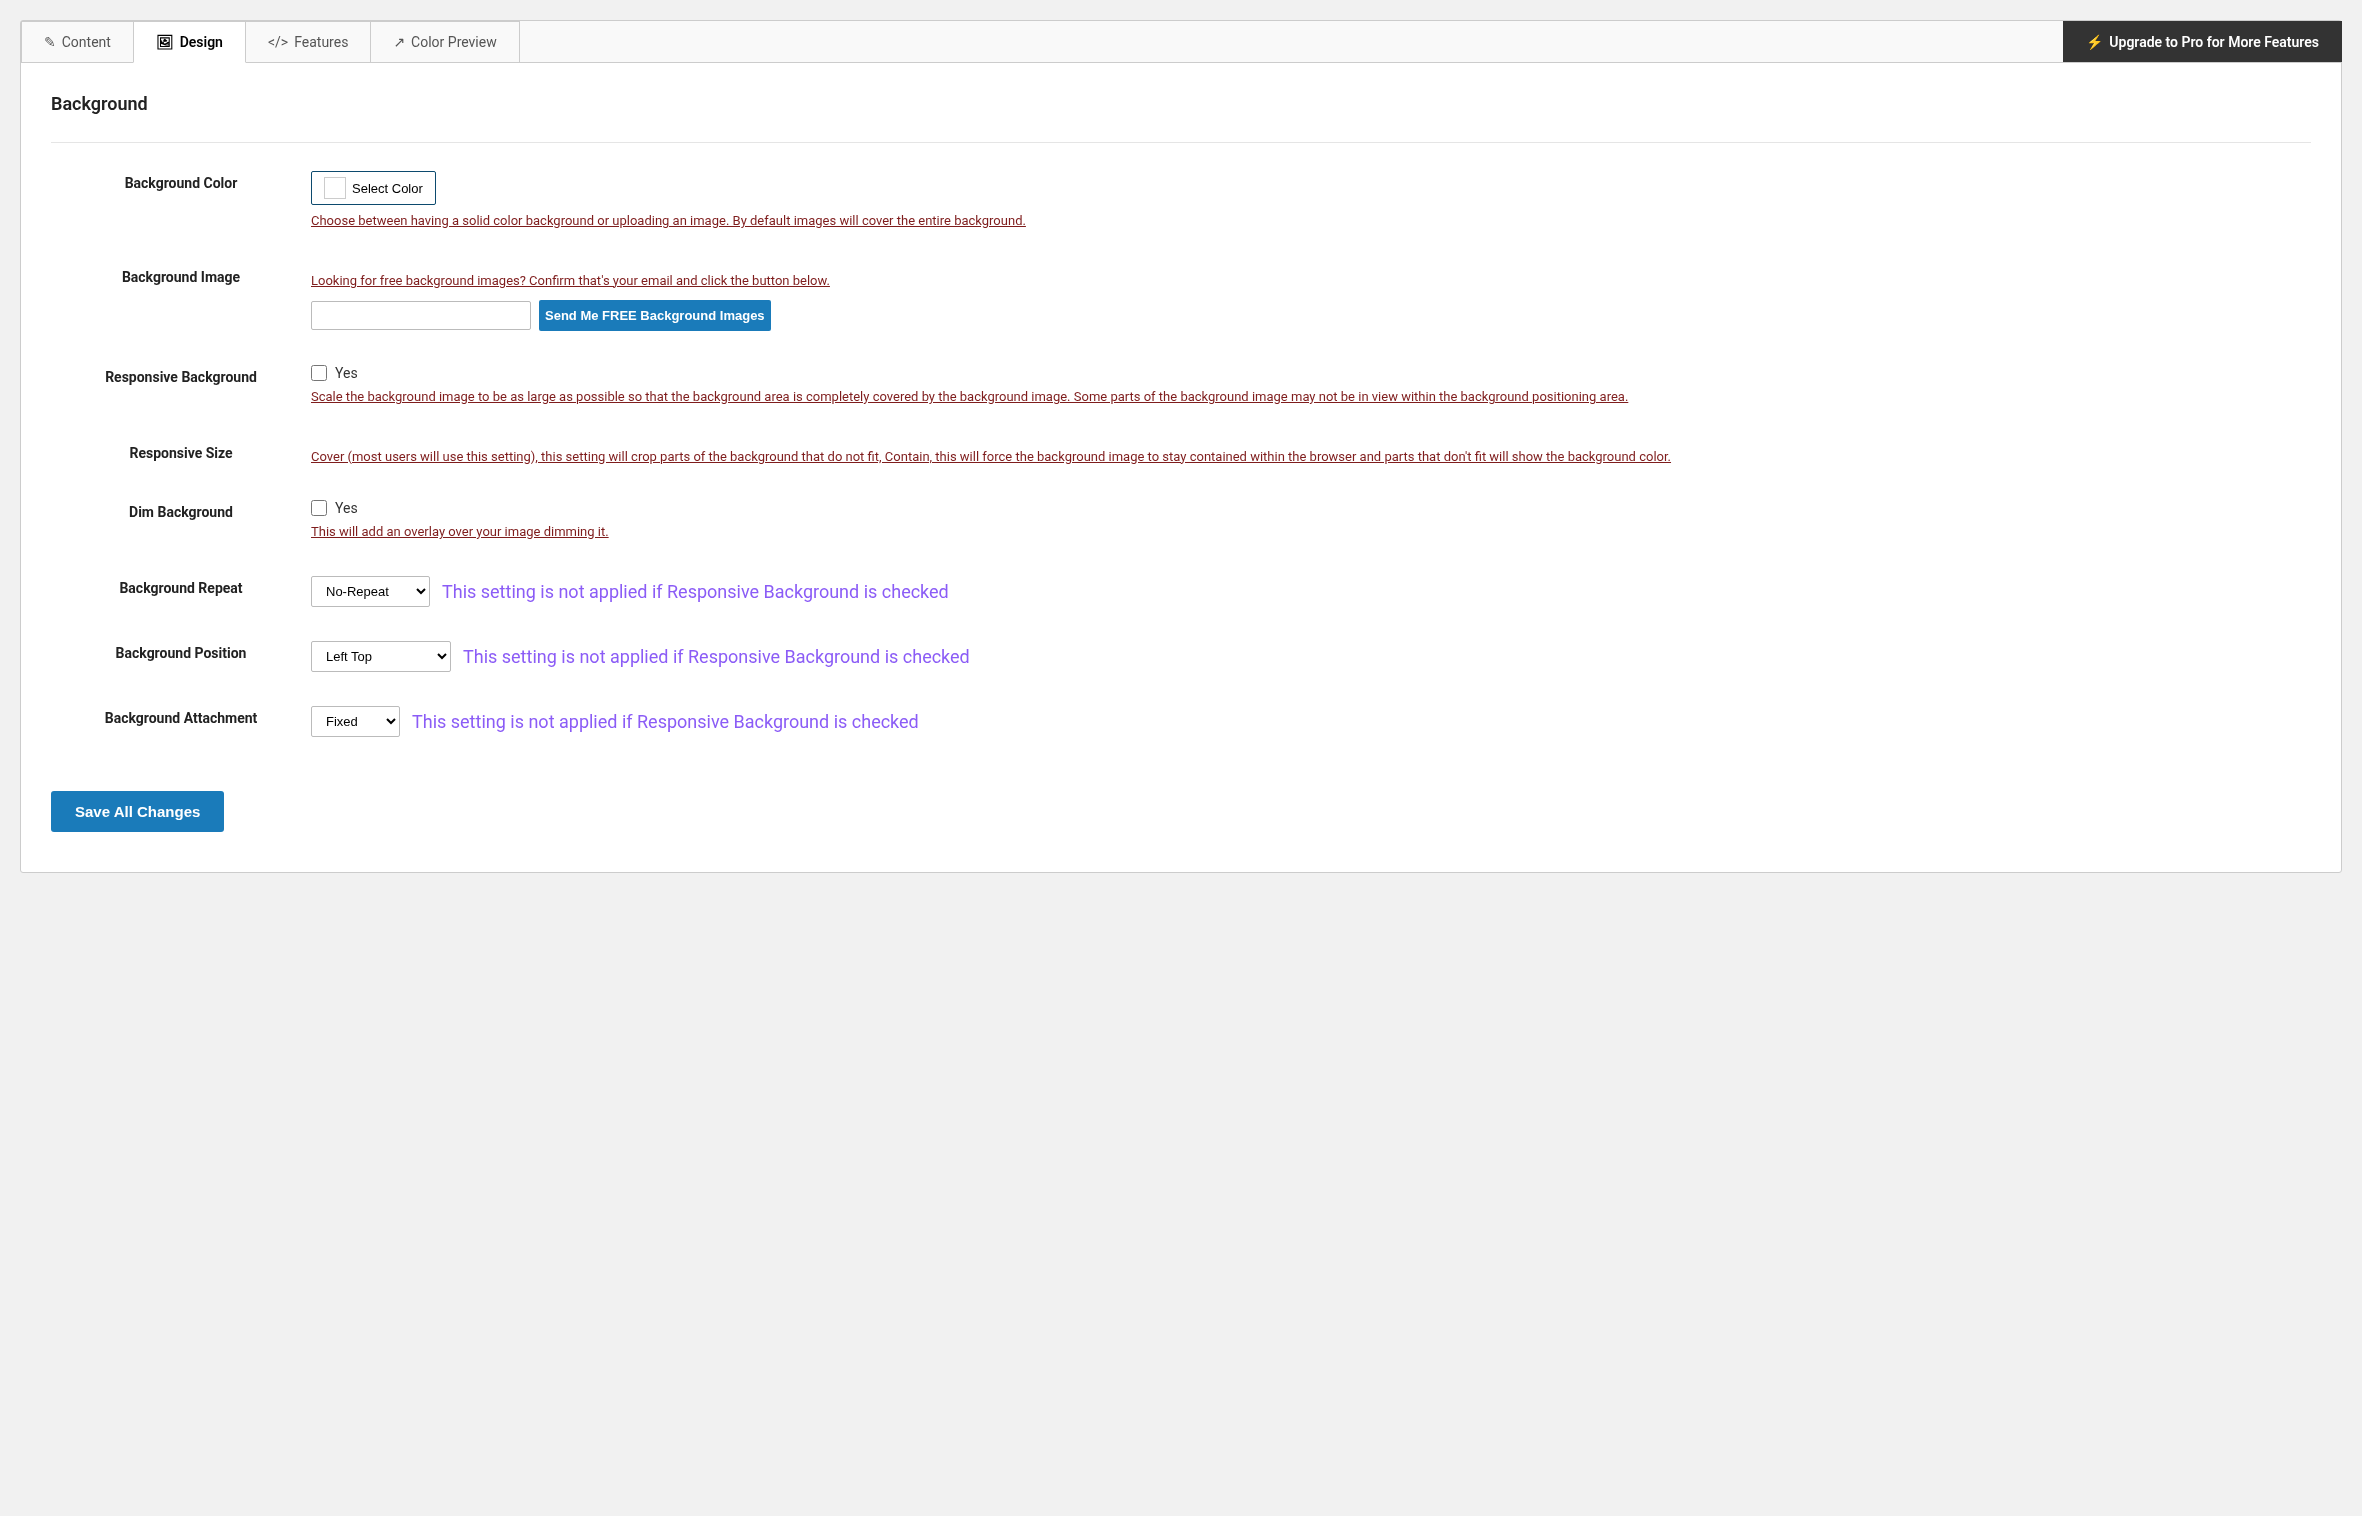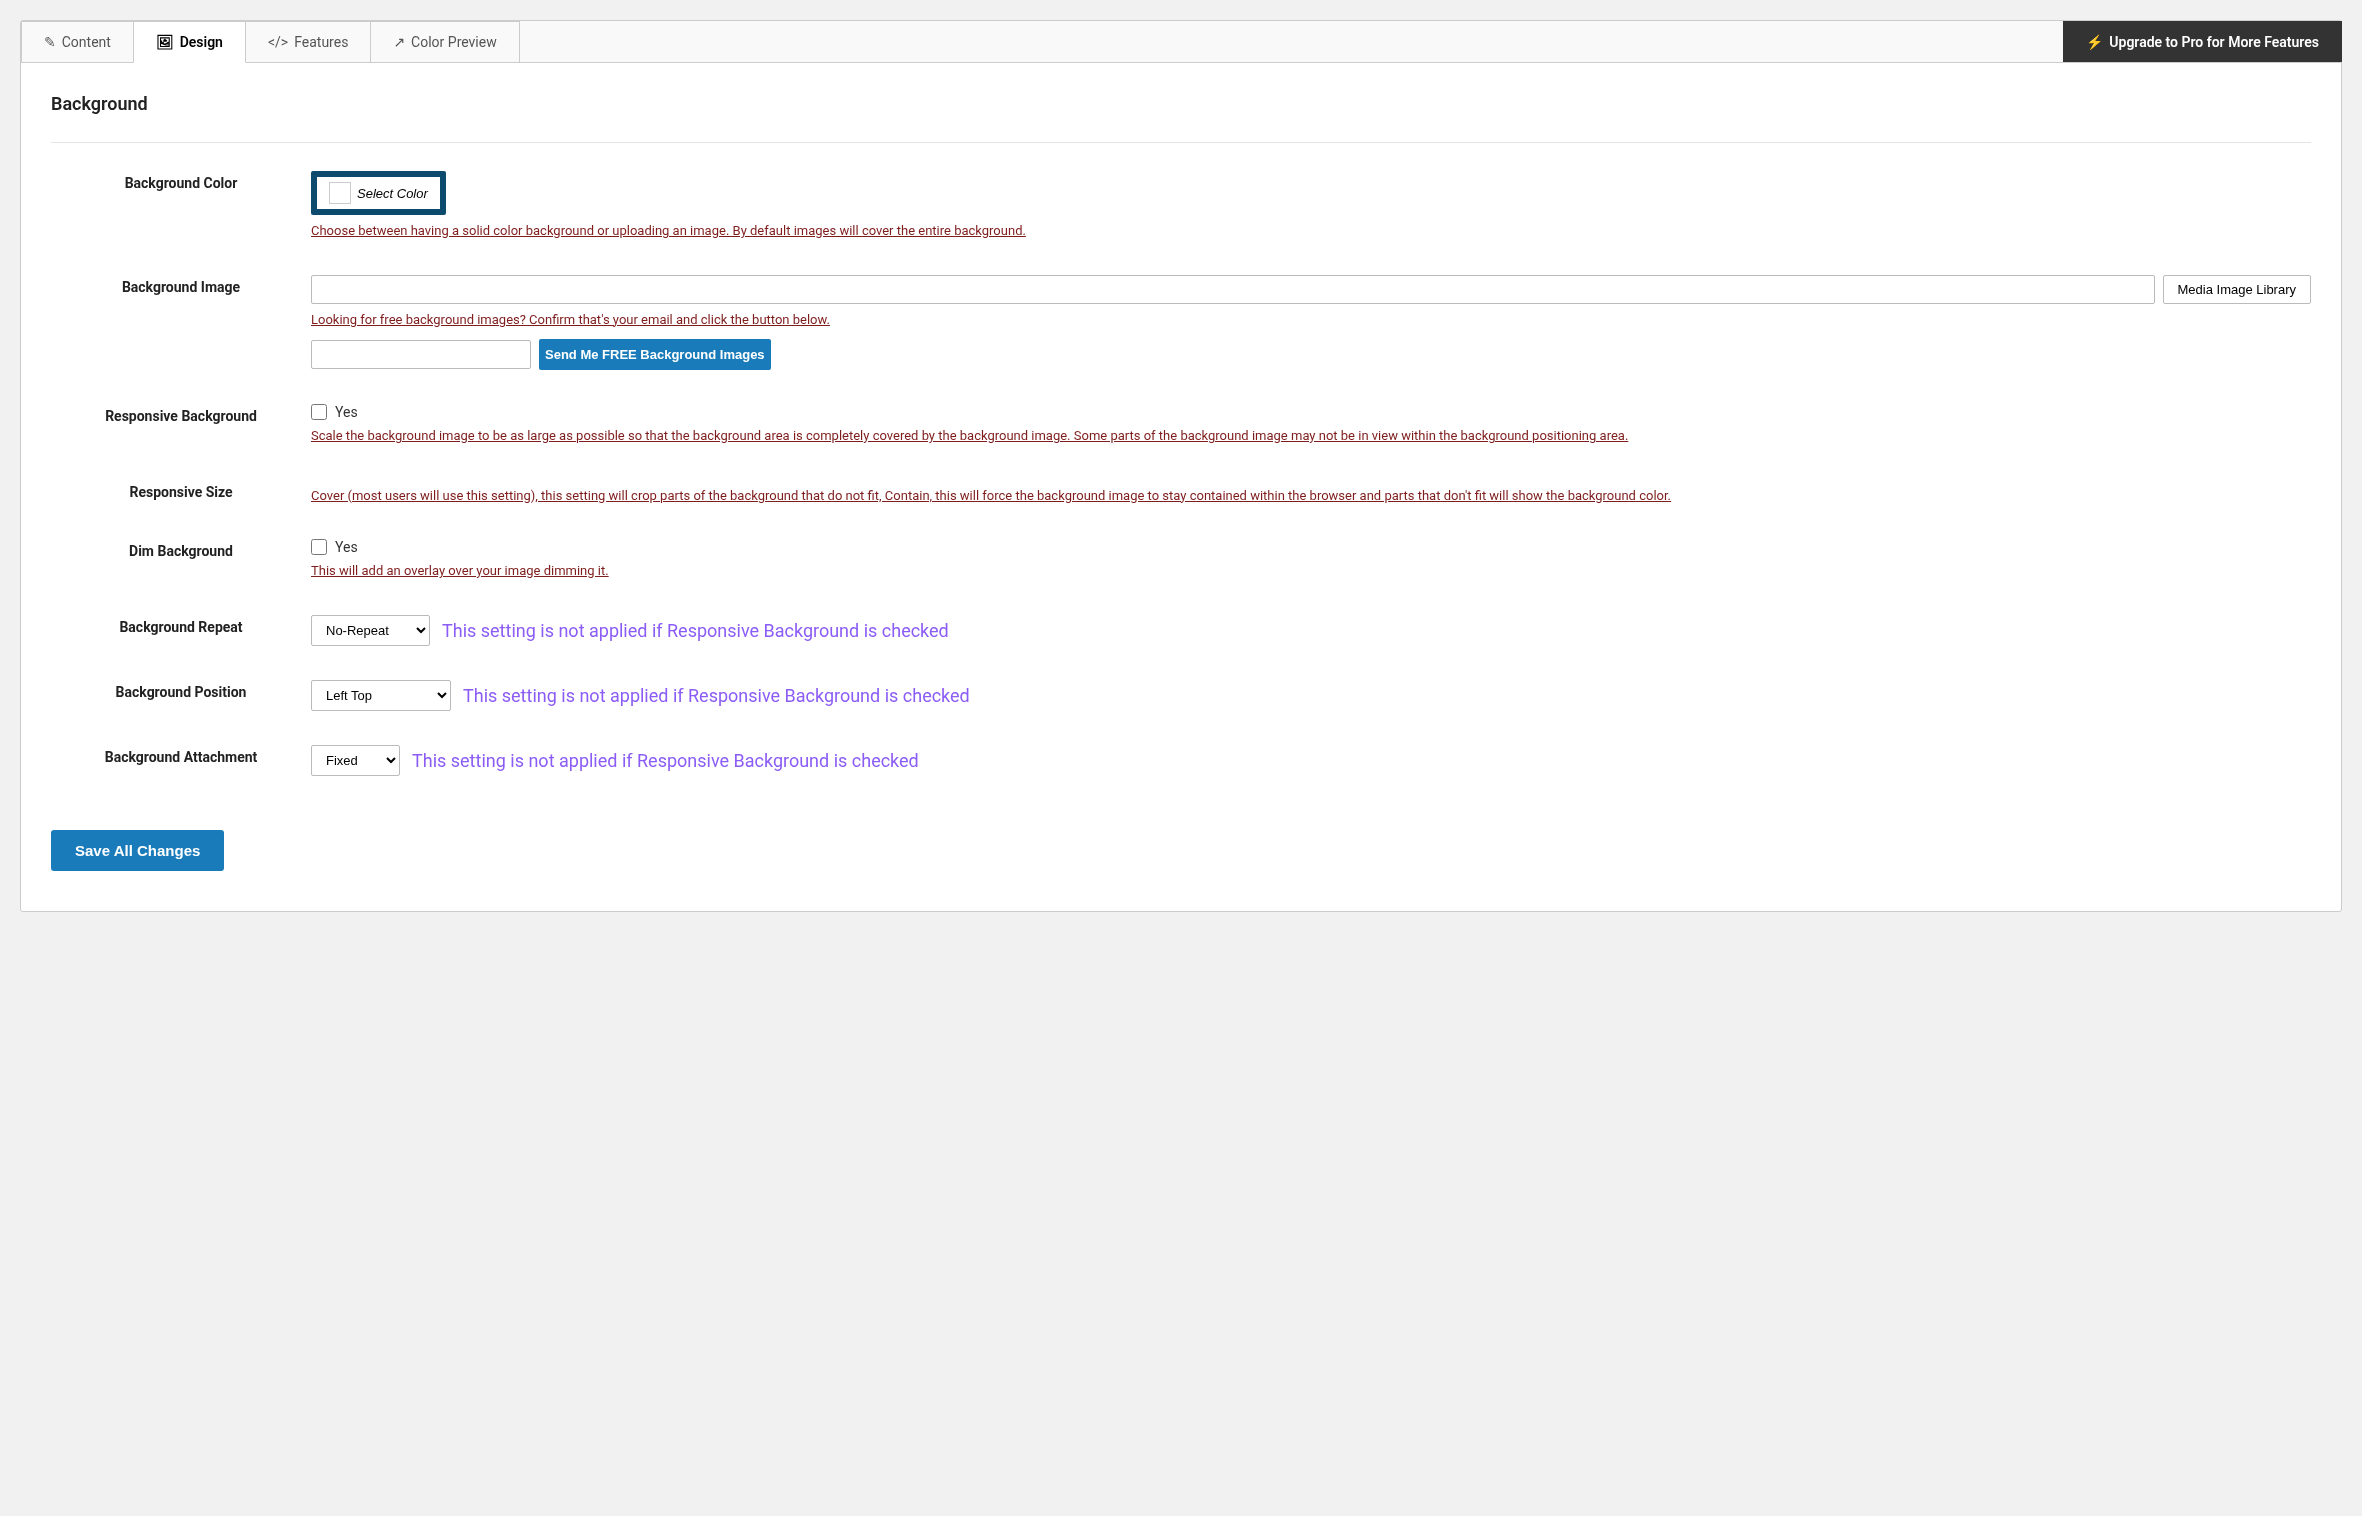--- a/index.html
+++ b/index.html
@@ -83,27 +83,26 @@
       color: #7f1d1d;
       margin-top: 6px;
       line-height: 1.5;
       text-decoration: underline;
     }
     
     .color-btn {
       display: inline-flex;
       align-items: center;
       gap: 6px;
-      border: 6px solid #0c4a6e;
+      border: 1px solid #0c4a6e;
       background: #fff;
       padding: 5px 12px;
       cursor: pointer;
       font-size: 13px;
       border-radius: 2px;
-      font-style: italic;
     }
     .color-swatch {
       width: 22px;
       height: 22px;
       border: 1px solid #ccc;
       background: #fff;
       display: inline-block;
     }
     
     .image-input-row {
@@ -245,26 +244,20 @@
           <span>Select Color</span>
         </button>
         <div class="setting-description">Choose between having a solid color background or uploading an image. By default images will cover the entire background.</div>
       </div>
     </div>
 
     
     <div class="setting-row">
       <div class="setting-label">Background Image</div>
       <div class="setting-control">
-        <div class="image-input-row">
-          <input type="text" placeholder="" style="">
-          <button class="btn-library">
-            <span>Media Image Library</span>
-          </button>
-        </div>
         <div class="setting-description">Looking for free background images? Confirm that's your email and click the button below.</div>
         <div class="free-images-row">
           <input type="text" placeholder="" style="">
           <button class="btn-free-images">
             <span>Send Me FREE Background Images</span>
           </button>
         </div>
       </div>
     </div>
 

